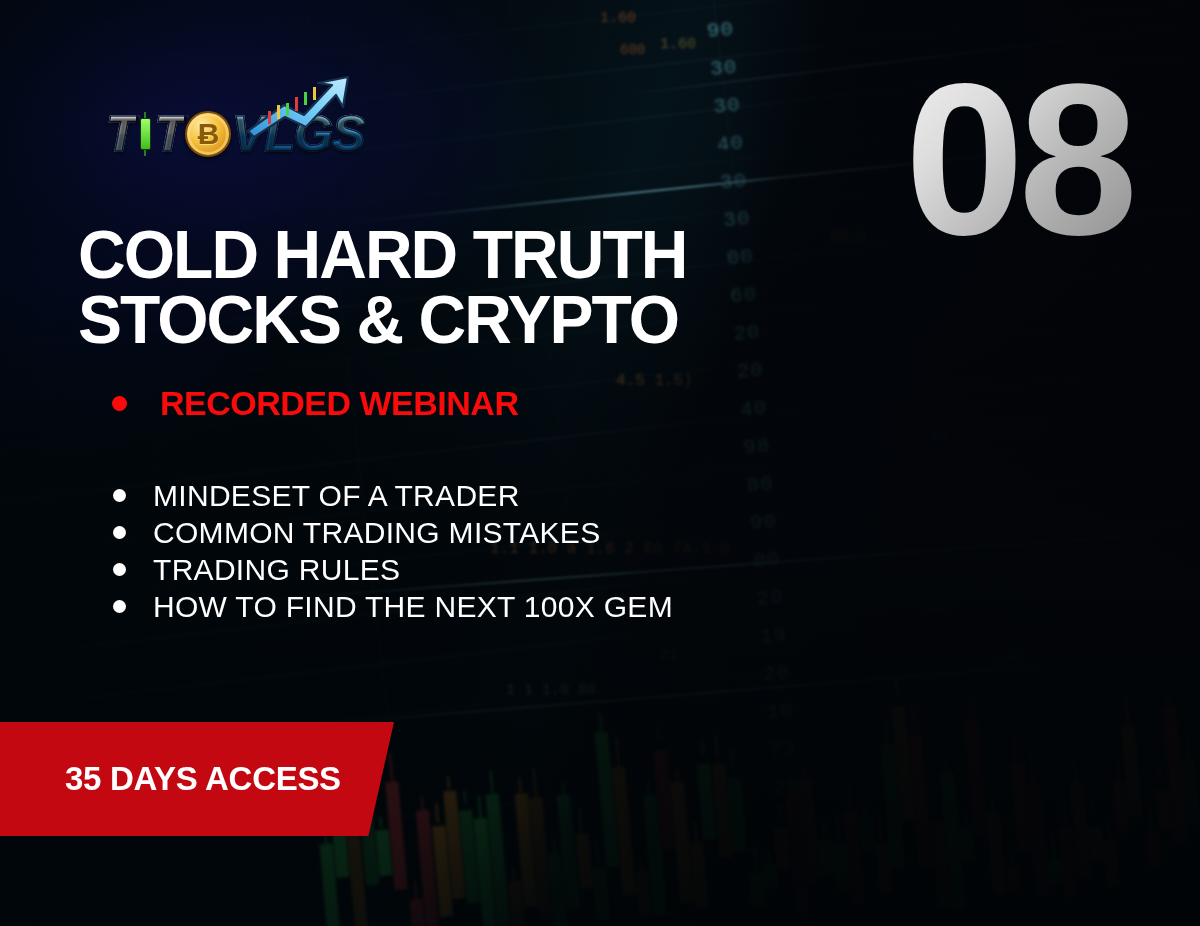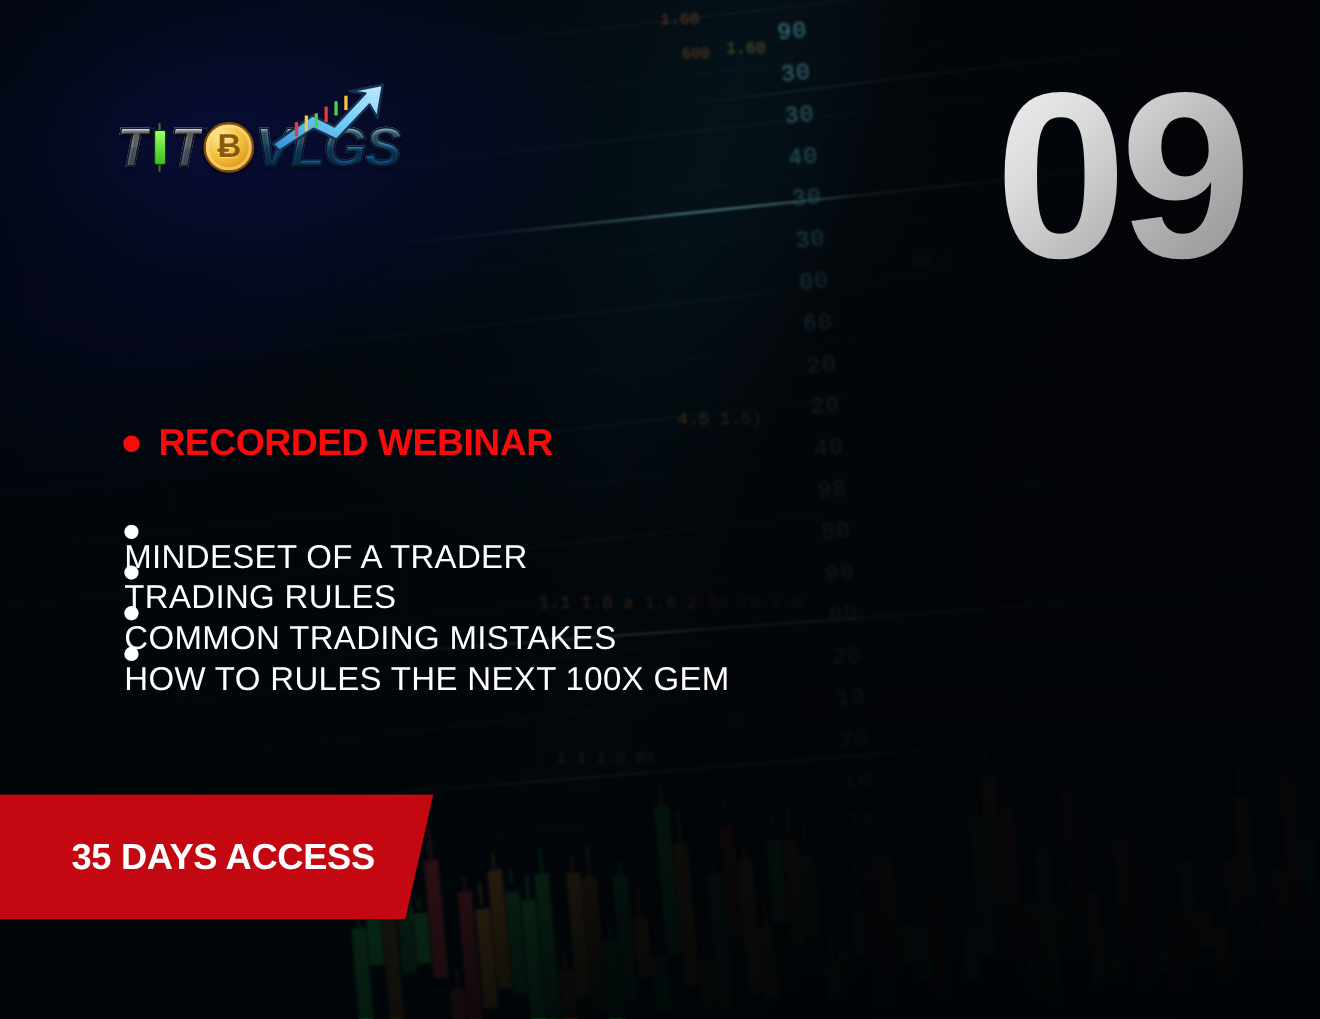--- a/index.html
+++ b/index.html
@@ -217,43 +217,42 @@
     line-height:.96;
     color:#ffffff;
     letter-spacing:-2px;
     transform:scaleX(.97);
     transform-origin:left center;
     white-space:nowrap;
   }
 
   .eyebrow{
     position:absolute; left:112px; top:384px;
-    display:flex; align-items:center; gap:17px;
+    display:flex; align-items:center; gap:33px;
   }
   .eyebrow .dot{
     width:15px; height:15px; border-radius:50%;
     background:#fa0a0a;
   }
   .eyebrow .txt{
     font-family:"Liberation Sans", sans-serif;
     font-weight:bold;
     font-size:34px;
     letter-spacing:-.5px;
     color:#fa0a0a;
     white-space:nowrap;
   }
 
   .bullets{
     position:absolute; left:113px; top:477px;
     display:flex; flex-direction:column; gap:0;
   }
   .bullet-row{
-    display:flex; align-items:flex-start;
+    display:flex; align-items:center;
     height:37px;
-    flex-direction:column;
   }
   .bullet-row .bdot{
     width:13px; height:13px; border-radius:50%;
     background:#ffffff;
     margin-right:27px;
     flex:0 0 auto;
   }
   .bullet-row .blabel{
     font-family:"Liberation Sans", sans-serif;
     font-weight:normal;
@@ -588,45 +587,49 @@
         <rect x="24" y="36" width="3" height="13" fill="#e23b3b"></rect>
         <rect x="33" y="30" width="3" height="14" fill="#f2c33c"></rect>
         <rect x="42" y="28" width="3" height="13" fill="#4ad14a"></rect>
         <rect x="51" y="22" width="3" height="14" fill="#e23b3b"></rect>
         <rect x="60" y="17" width="3" height="13" fill="#4ad14a"></rect>
         <rect x="69" y="12" width="3" height="13" fill="#f2c33c"></rect>
       </svg>
     </div>
   </div>
 
+  <div class="headline">
+    <div class="hl">COLD HARD TRUTH</div>
+    <div class="hl">STOCKS &amp; CRYPTO</div>
+  </div>
 
   <div class="eyebrow">
     <span class="dot"></span>
     <span class="txt">RECORDED WEBINAR</span>
   </div>
 
   <div class="bullets" id="bullet-list">
       <div class="bullet-row">
         <span class="bdot"></span>
         <span class="blabel">MINDESET OF A TRADER</span>
       </div>
       <div class="bullet-row">
         <span class="bdot"></span>
-        <span class="blabel">TRADING RULES</span>
+        <span class="blabel">COMMON TRADING MISTAKES</span>
       </div>
       <div class="bullet-row">
         <span class="bdot"></span>
-        <span class="blabel">COMMON TRADING MISTAKES</span>
+        <span class="blabel">TRADING RULES</span>
       </div>
       <div class="bullet-row">
         <span class="bdot"></span>
-        <span class="blabel">HOW TO RULES THE NEXT 100X GEM</span>
+        <span class="blabel">HOW TO FIND THE NEXT 100X GEM</span>
       </div>
     </div>
 
-  <div class="big-number">09</div>
+  <div class="big-number">08</div>
 
 
   <div class="redbanner">
     <span class="rblabel">35 DAYS ACCESS</span>
   </div>
 
 </div>
 
 </body></html>

